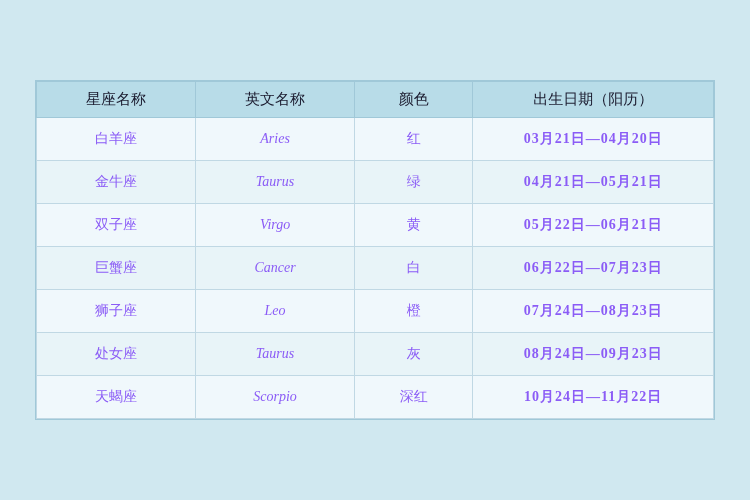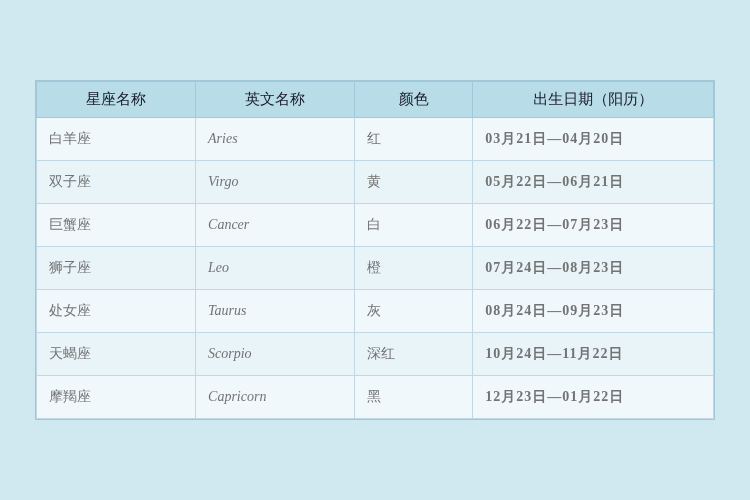--- a/index.html
+++ b/index.html
@@ -46,23 +46,23 @@
       background-color: #f0f8fc;
     }
 
     tbody tr:nth-child(even) {
       background-color: #e8f4f8;
     }
 
     tbody td {
       border: 1px solid #c0d8e4;
       padding: 12px 12px;
-      text-align: left;
+      text-align: center;
       font-size: 14px;
-      color: #737373;
+      color: #8b5cf6;
     }
 
     td:nth-child(1) {
       font-size: 14px;
     }
 
     td:nth-child(2) {
       font-style: italic;
     }
 
@@ -85,20 +85,26 @@
       </tr>
     </thead>
     <tbody id="table-body">
     <tr>
           <td>白羊座</td>
           <td>Aries</td>
           <td>红</td>
           <td>03月21日—04月20日</td>
         </tr>
         <tr>
+          <td>金牛座</td>
+          <td>Taurus</td>
+          <td>绿</td>
+          <td>04月21日—05月21日</td>
+        </tr>
+        <tr>
           <td>双子座</td>
           <td>Virgo</td>
           <td>黄</td>
           <td>05月22日—06月21日</td>
         </tr>
         <tr>
           <td>巨蟹座</td>
           <td>Cancer</td>
           <td>白</td>
           <td>06月22日—07月23日</td>
@@ -114,21 +120,15 @@
           <td>Taurus</td>
           <td>灰</td>
           <td>08月24日—09月23日</td>
         </tr>
         <tr>
           <td>天蝎座</td>
           <td>Scorpio</td>
           <td>深红</td>
           <td>10月24日—11月22日</td>
         </tr>
-        <tr>
-          <td>摩羯座</td>
-          <td>Capricorn</td>
-          <td>黑</td>
-          <td>12月23日—01月22日</td>
-        </tr>
       </tbody>
   </table>
 </div>
 
 </body></html>

